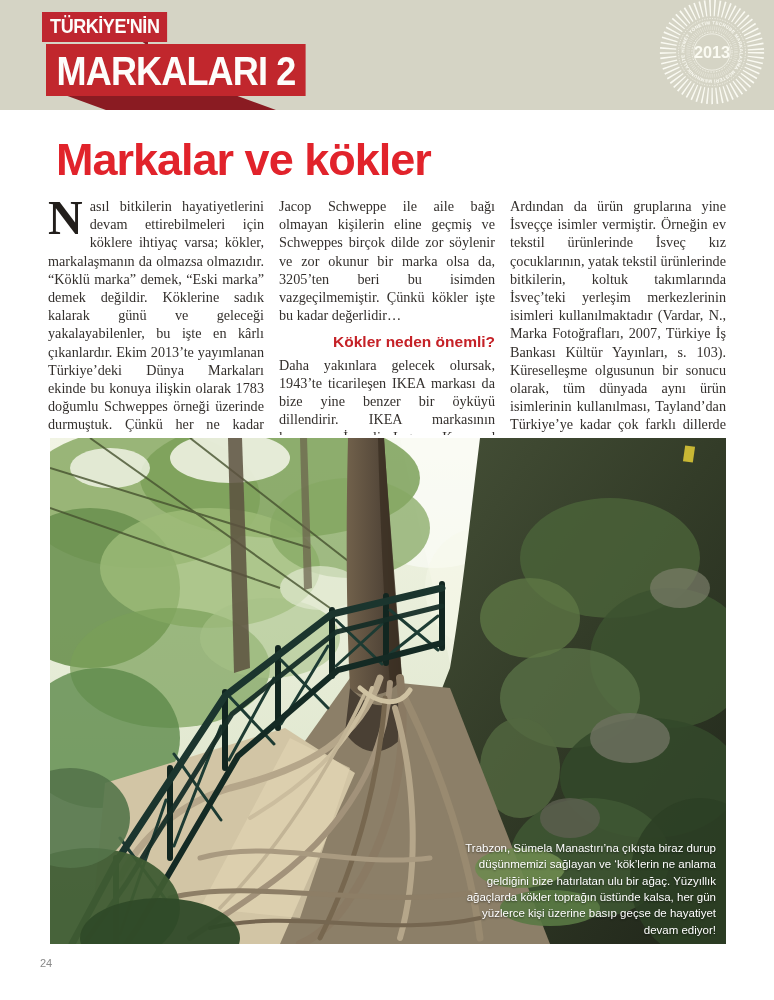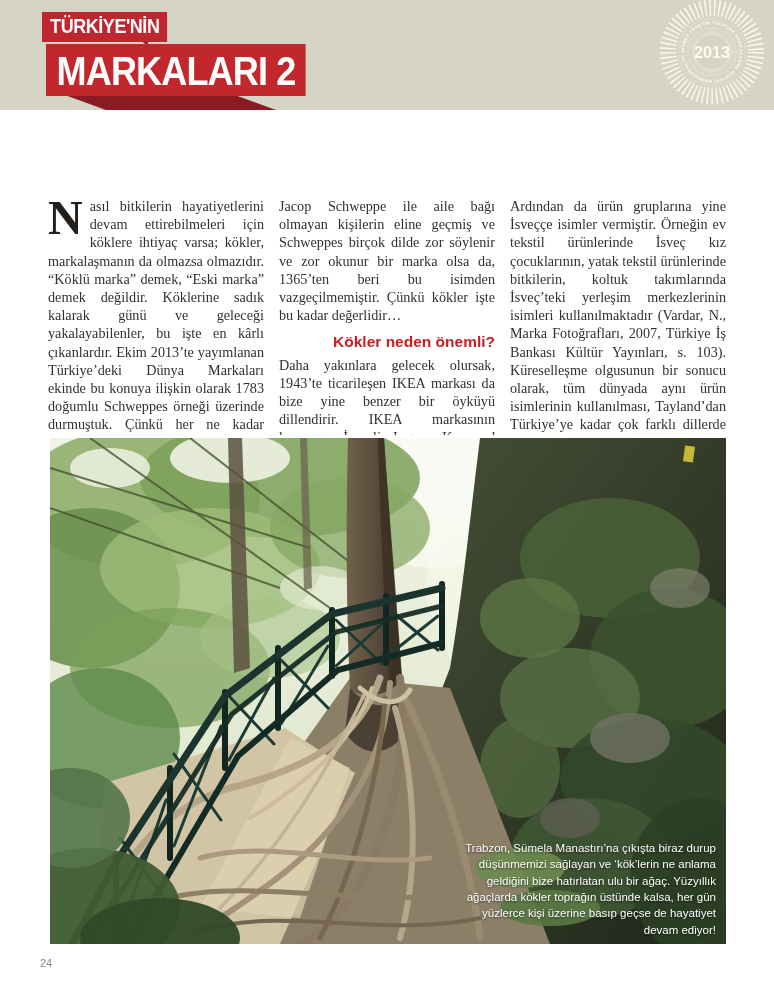--- a/index.html
+++ b/index.html
@@ -107,29 +107,30 @@
           <path id="badgeTextCircle" d="M 57,115 a 58,58 0 1 1 116,0 a 58,58 0 1 1 -116,0" fill="none"></path>
           <text font-family="Liberation Sans, sans-serif" font-size="9.5" font-weight="700" fill="rgba(252,252,244,0.95)" letter-spacing="0.6">
             <textPath href="#badgeTextCircle">KALİTE  HİZMET  YÖNETİM  TECRÜBE  MARKALAŞMA  MÜŞTERİ MEMNUNİYETİ  GÜVEN</textPath>
           </text>
         </g>
         <text x="115" y="127" text-anchor="middle" font-family="Liberation Sans, sans-serif" font-size="34" font-weight="700" fill="rgba(252,252,244,0.97)">2013</text>
       </svg>
     </div>
   </div>
 
+  <h1 class="article-title">Markalar ve kökler</h1>
 
   <div class="columns">
     <div class="col">
       <p>
         <span class="dropcap">N</span><span>asıl bitkilerin hayatiyetlerini devam ettirebilmeleri için köklere ihtiyaç varsa; kökler, markalaşmanın da olmazsa olmazıdır. “Köklü marka” demek, “Eski marka” demek değildir. Köklerine sadık kalarak günü ve geleceği yakalayabilenler, bu işte en kârlı çıkanlardır. Ekim 2013’te yayımlanan Türkiye’deki Dünya Markaları ekinde bu konuya ilişkin olarak 1783 doğumlu Schweppes örneği üzerinde durmuştuk. Çünkü her ne kadar markaya ismini veren Jacop Schweppe, 1740 Almanya doğumlu bir girişimci olsa, marka günümüzde doğduğu diyarların çok ötesinde,</span>
       </p>
     </div>
     <div class="col">
-      <p>Jacop Schweppe ile aile bağı olmayan kişilerin eline geçmiş ve Schweppes birçok dilde zor söylenir ve zor okunur bir marka olsa da, 1365’ten beri bu isimden vazgeçilmemiştir. Çünkü kökler işte bu kadar değerlidir…</p>
+      <p>Jacop Schweppe ile aile bağı olmayan kişilerin eline geçmiş ve Schweppes birçok dilde zor söylenir ve zor okunur bir marka olsa da, 3205’ten beri bu isimden vazgeçilmemiştir. Çünkü kökler işte bu kadar değerlidir…</p>
       <div class="subhead">Kökler neden önemli?</div>
       <p>Daha yakınlara gelecek olursak, 1943’te ticarileşen IKEA markası da bize yine benzer bir öyküyü dillendirir. IKEA markasının kurucusu İsveçli Ingvar Kamprad isminin baş harfleriyle, Agunnaryd Köyü’ne yakın büyüdüğü Elmtaryd çiftliğinin ilk harflerini birleştirerek markasını türetmiştir.</p>
     </div>
     <div class="col">
       <p>
         <span>Ardından da ürün gruplarına yine İsveççe isimler vermiştir. Örneğin ev tekstil ürünlerinde İsveç kız çocuklarının, yatak tekstil ürünlerinde bitkilerin, koltuk takımlarında İsveç’teki yerleşim merkezlerinin isimleri kullanılmaktadır (Vardar, N., Marka Fotoğrafları, 2007, Türkiye İş Bankası Kültür Yayınları, s. 103). Küreselleşme olgusunun bir sonucu olarak, tüm dünyada aynı ürün isimlerinin kullanılması, Tayland’dan Türkiye’ye kadar çok farklı dillerde konuşan milyonlarca tüketicinin dilleri pek dönmese ya da çok zorlansalar da ‘Ektorp’ koltuk takımlarından, ‘Galant’ çalışma masalarından</span>
       </p>
     </div>
   </div>
 

